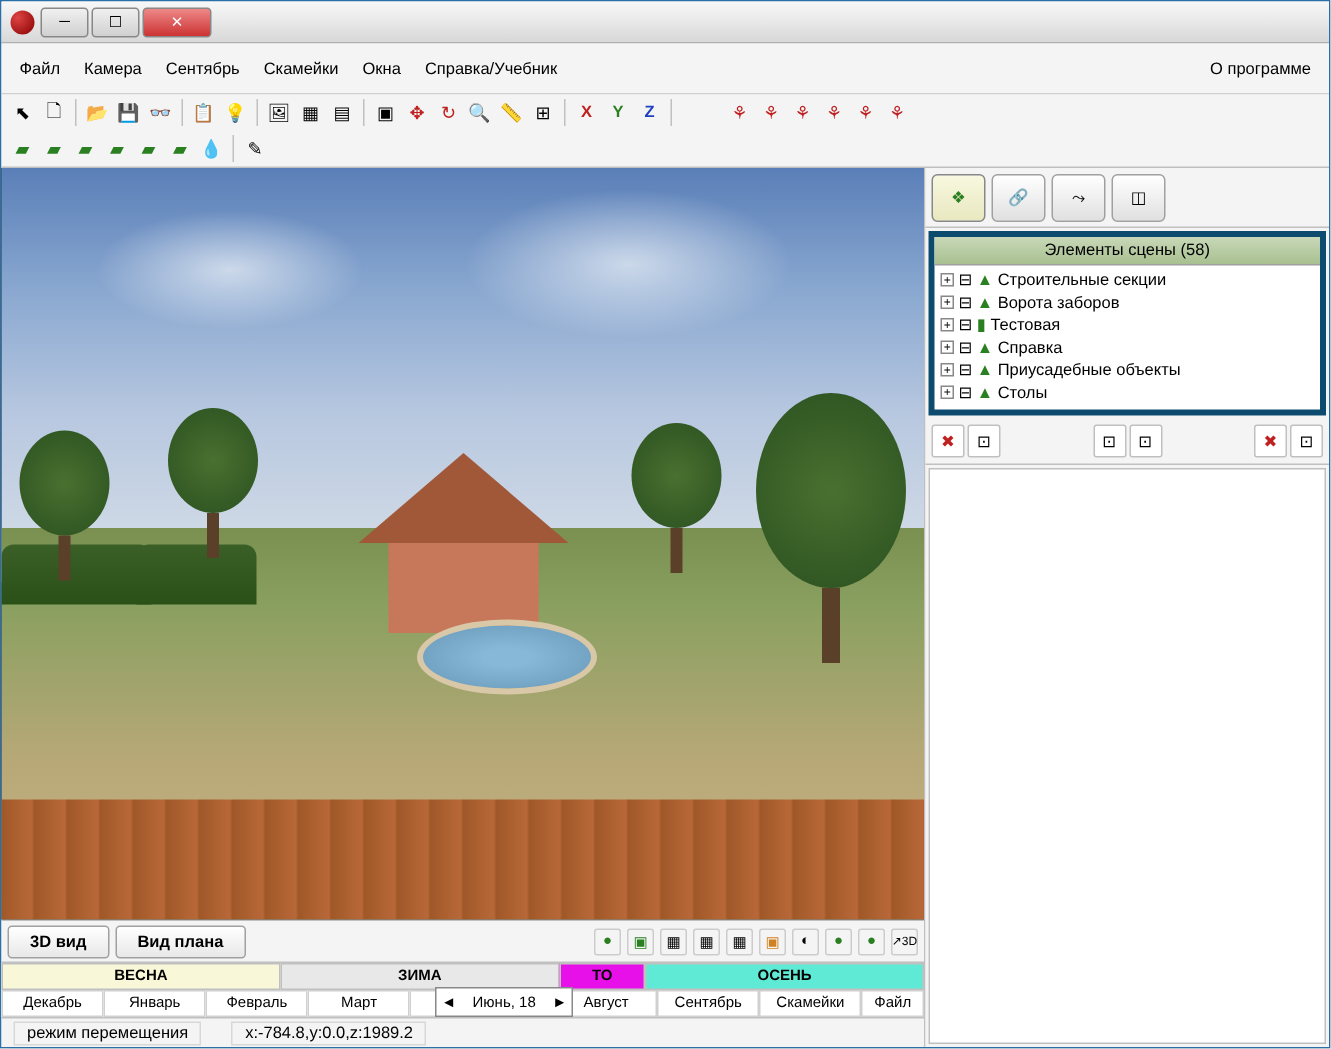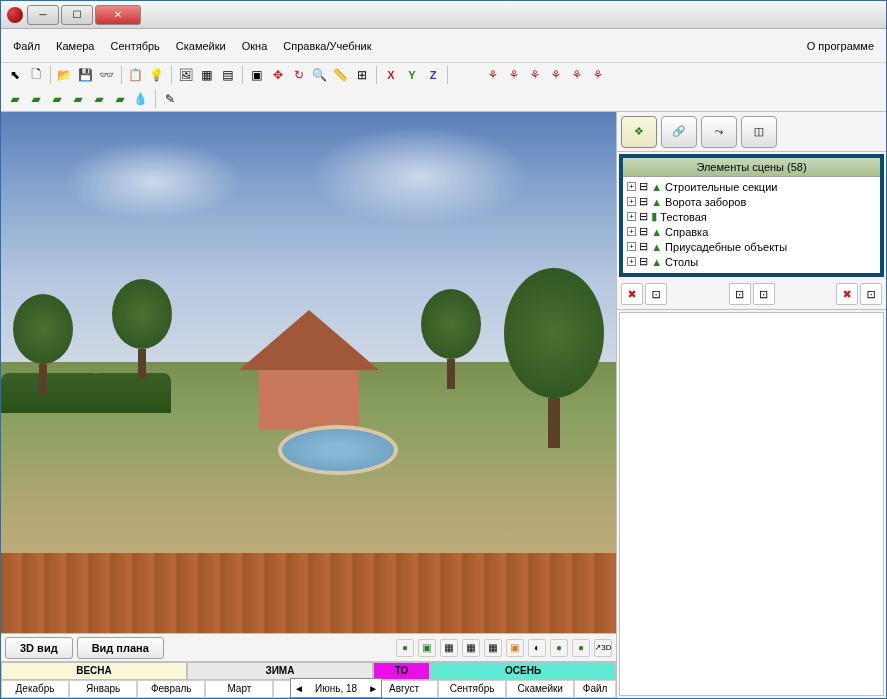--- a/index.html
+++ b/index.html
@@ -229,20 +229,24 @@
           <div class="month">Скамейки</div>
           <div class="month" style="flex:0.6">Файл</div>
           <div class="date-nav">
             <div class="date-arrow">◄</div>
             <div class="date-label">Июнь, 18</div>
             <div class="date-arrow">►</div>
           </div>
         </div>
       </div>
 
+      <div class="statusbar">
+        <div class="status-section">режим перемещения</div>
+        <div class="status-section">x:-784.8,y:0.0,z:1989.2</div>
+      </div>
     </div>
 
     <div class="side-panel">
       <div class="side-tabs">
         <div class="side-tab active">
             <span class="ico-green">❖</span>
           </div>
         <div class="side-tab">🔗</div>
         <div class="side-tab">⤳</div>
         <div class="side-tab">◫</div>

